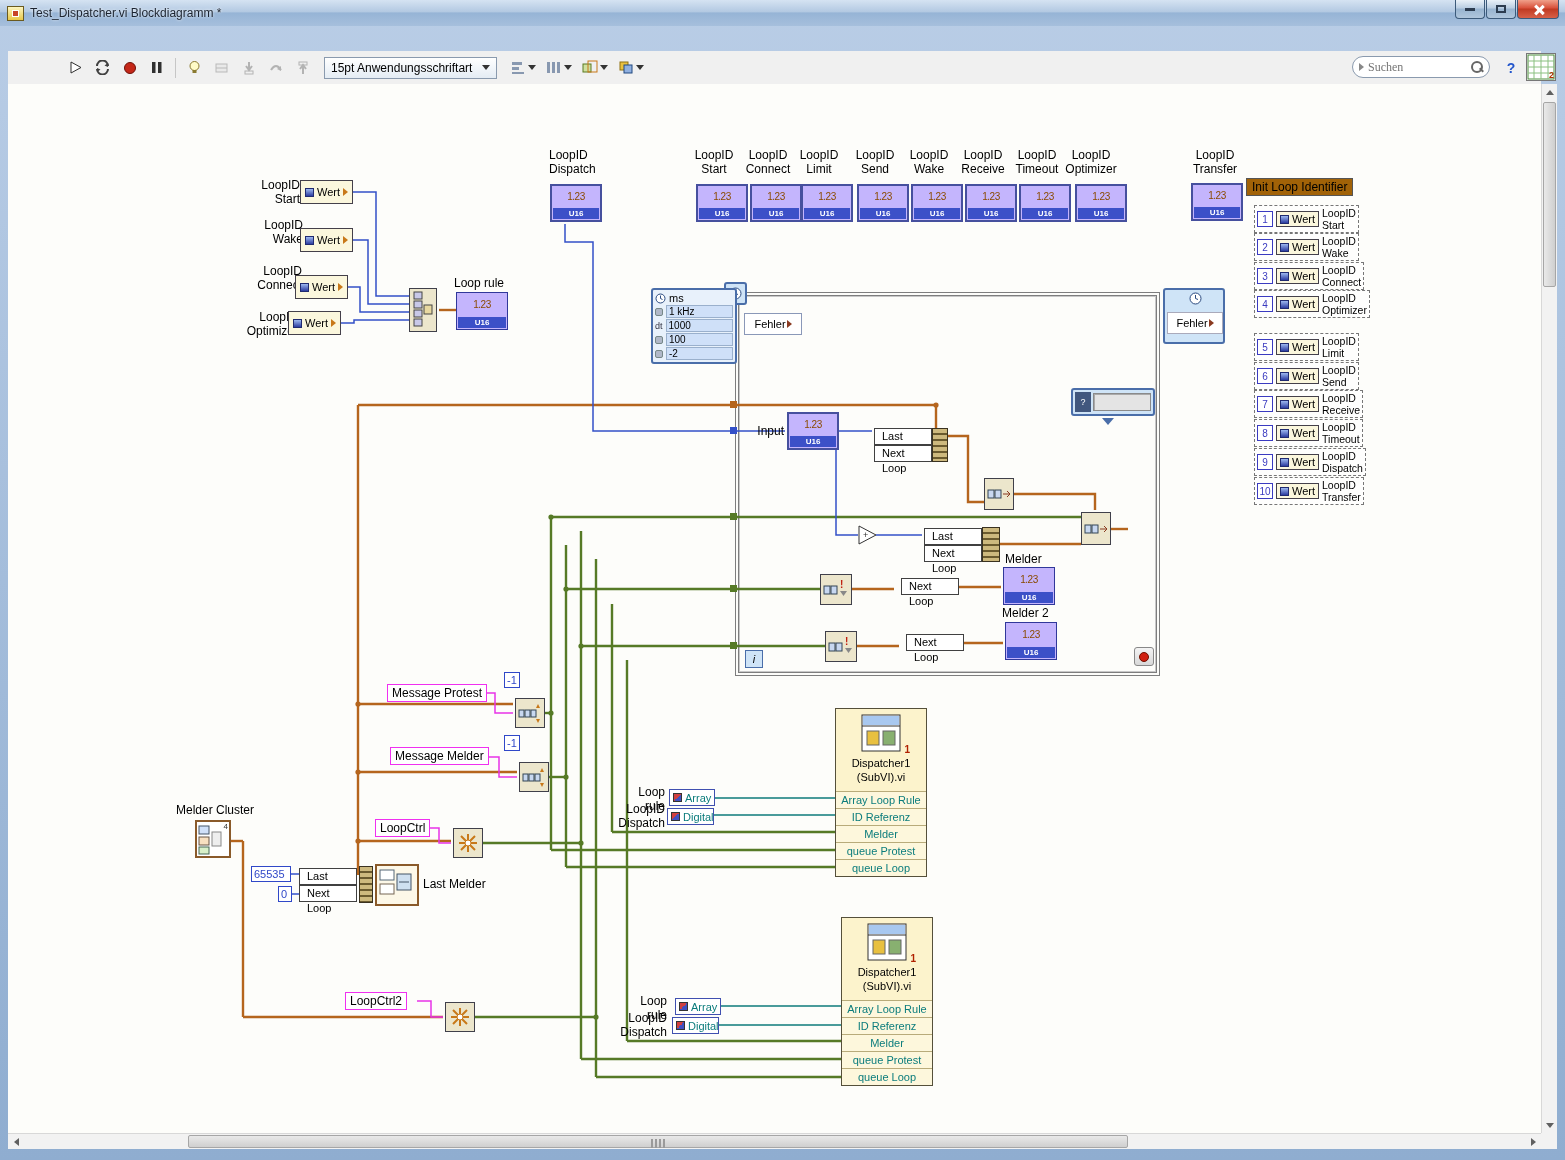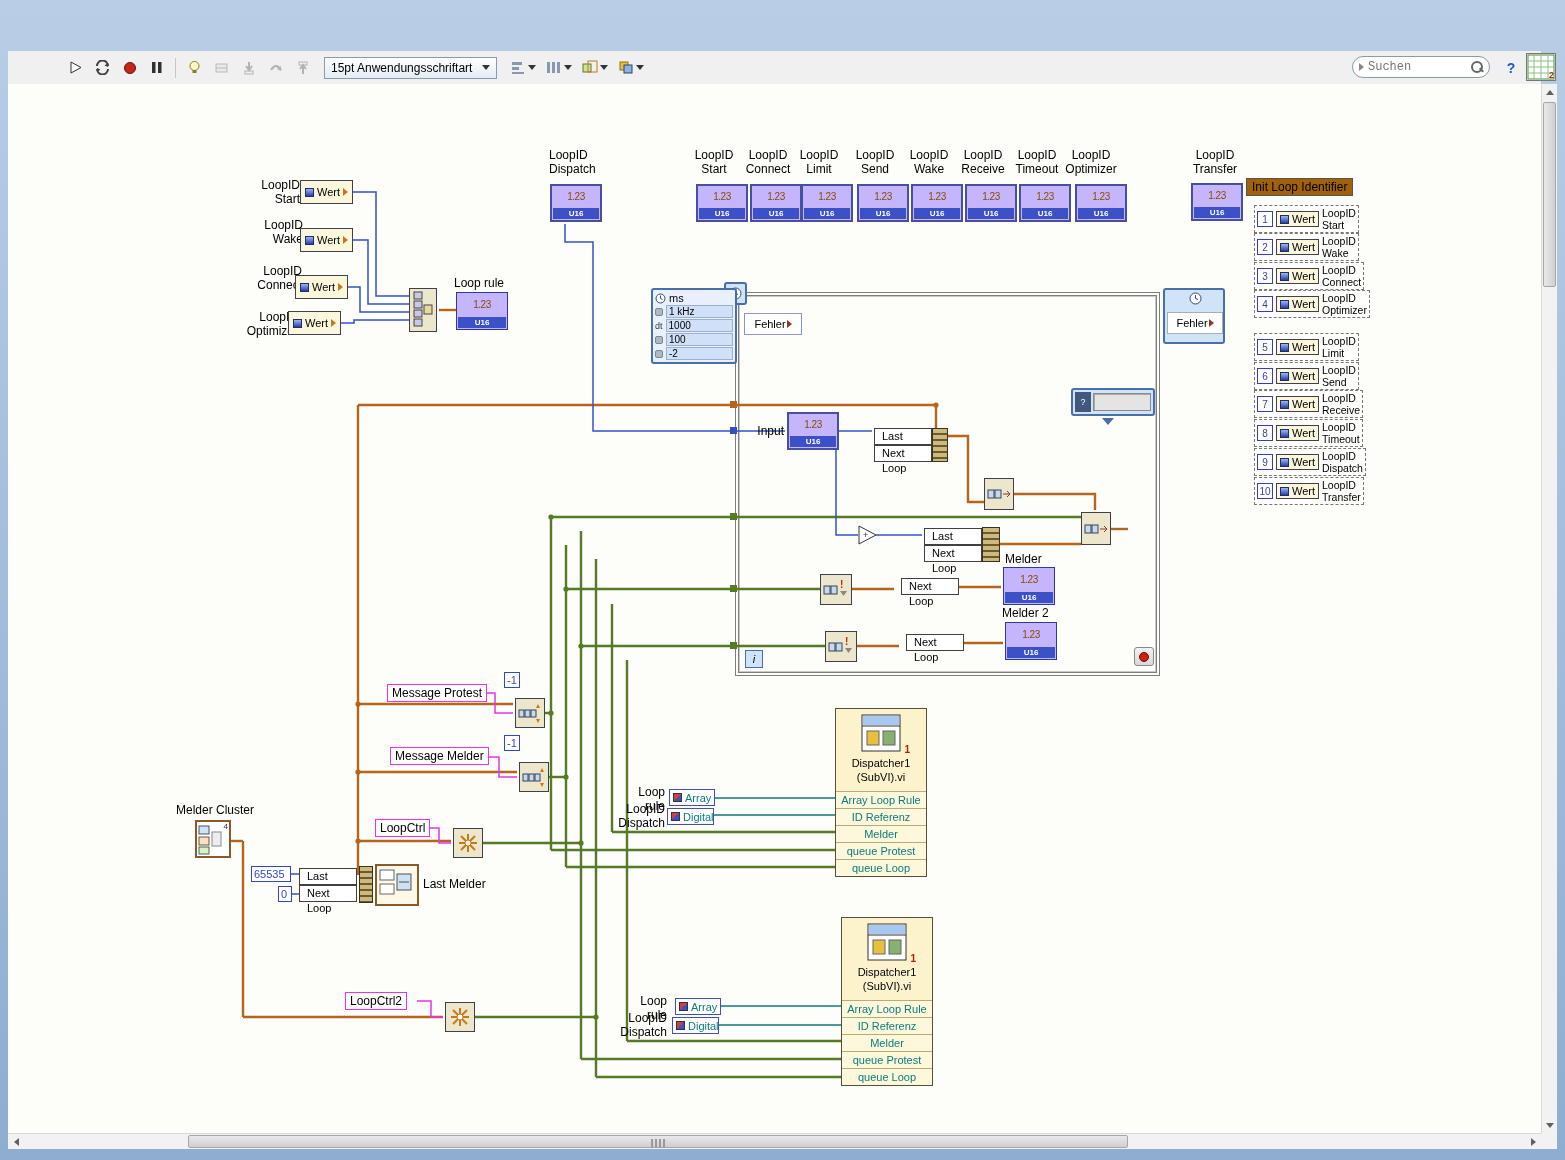--- a/index.html
+++ b/index.html
@@ -22,21 +22,21 @@
 .menubar{position:absolute;left:8px;top:28px;width:1533px;height:23px;background:#f0f0f0;border-bottom:1px solid #dcdcdc;display:flex;align-items:center;font-size:12px;color:#111}
 .menuitem{padding:3px 9px;cursor:default}
 .toolbar{position:absolute;left:8px;top:51px;width:1533px;height:33px;background:#f0f0f0;display:flex;align-items:center;padding-left:54px}
 .tbtn{width:25px;height:24px;display:flex;align-items:center;justify-content:center;margin:0 1px}
 .tbtn.dis{opacity:.42}
 .tsep{width:1px;height:20px;background:#c6c6c6;margin:0 5px}
 .fontdd{height:22px;border:1px solid #8a9aae;background:linear-gradient(#ffffff,#e4ecf4);display:flex;align-items:center;font-size:12px;padding:0 6px;margin:0 8px;min-width:168px;justify-content:space-between;gap:10px}
 .tri-d{width:0;height:0;border-left:4px solid transparent;border-right:4px solid transparent;border-top:5px solid #333}
 .dropbtn{width:34px;height:24px;display:flex;align-items:center;justify-content:center;gap:2px;margin:0 1px}
 .searchwrap{position:absolute;left:1344px;top:5px;width:138px;height:22px;border:1px solid #8a9aae;border-radius:11px;background:#fff;display:flex;align-items:center;padding:0 6px;gap:4px}
-.searchwrap input{border:none;outline:none;flex:1;font-size:12px;font-family:Liberation Mono, monospace;color:#333;width:90px;background:transparent}
+.searchwrap input{border:none;outline:none;flex:1;font-size:12px;font-family:Liberation Serif, serif;color:#333;width:90px;background:transparent}
 .tri-r{width:0;height:0;border-top:4px solid transparent;border-bottom:4px solid transparent;border-left:5px solid #888}
 .mag{position:relative;width:12px;height:12px}
 .mag:before{content:"";position:absolute;left:0;top:0;width:8px;height:8px;border:2px solid #666;border-radius:50%}
 .mag:after{content:"";position:absolute;left:8px;top:8px;width:5px;height:2px;background:#666;transform:rotate(45deg)}
 .helpbtn{position:absolute;left:1492px;top:6px;width:22px;height:21px;display:flex;align-items:center;justify-content:center;font-weight:bold;color:#2255cc;font-size:14px}
 .viicon{position:absolute;left:1518px;top:2px;width:30px;height:28px;border:1px solid #777;background:#fff}
 .viicon .badge2{position:absolute;right:1px;bottom:0;font-size:9px;color:#b03000;font-weight:bold}
 
 .dg{position:absolute;left:8px;top:84px;width:1533px;height:1049px;background:#fdfdfa;overflow:hidden;font-size:12px;color:#000}
 .dg .abs{position:absolute}
@@ -91,20 +91,37 @@
 .tl{width:0;height:0;border-top:4px solid transparent;border-bottom:4px solid transparent;border-right:5px solid #606060}
 .trr{width:0;height:0;border-top:4px solid transparent;border-bottom:4px solid transparent;border-left:5px solid #606060}
 .grip{position:absolute;left:50%;top:3px;width:14px;height:9px;margin-left:-7px;background:repeating-linear-gradient(90deg,#9a9a9a 0 2px,transparent 2px 4px)}
 .corner{position:absolute;left:1541px;top:1133px;width:16px;height:16px;background:#f2f2f2}
 </style>
 </head>
 <body>
 
 <div class="app">
 
+  <div class="titlebar">
+    <span class="appicon">
+        <i></i>
+      </span>
+    <span class="title">Test_Dispatcher.vi Blockdiagramm *</span>
+    <span class="winbtns">
+      <span class="wbtn">
+          <span class="gmin"></span>
+        </span>
+      <span class="wbtn">
+          <span class="gmax"></span>
+        </span>
+      <span class="wbtn close">
+          <span class="gclose"></span>
+        </span>
+    </span>
+  </div>
 
 
   <div class="toolbar">
     <span class="tbtn">
         <svg width="15" height="15">
           <path d="M3 2 L3 13 L13 7.5 Z" fill="#fff" stroke="#303030"></path>
         </svg>
       </span>
     <span class="tbtn">
         <svg width="15" height="15">

